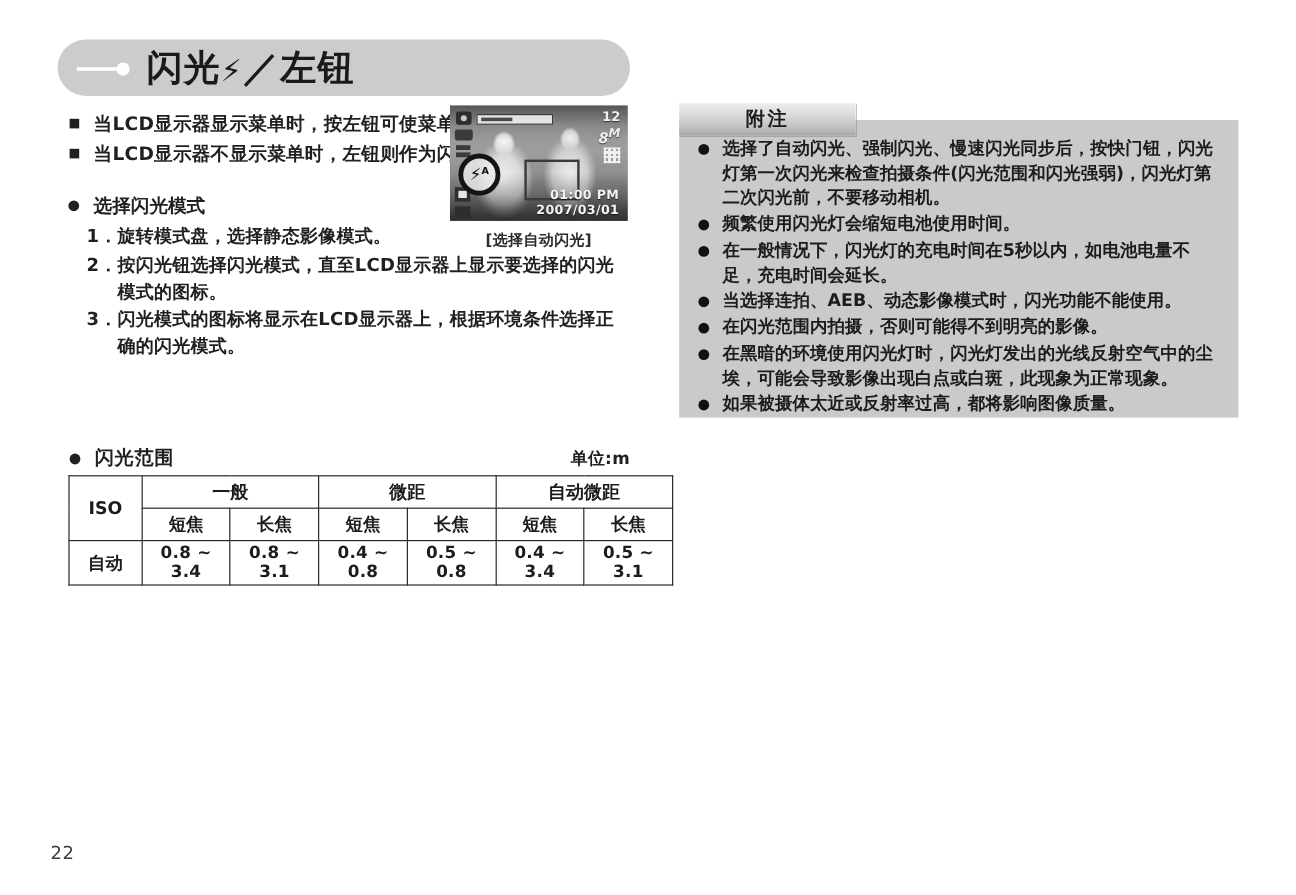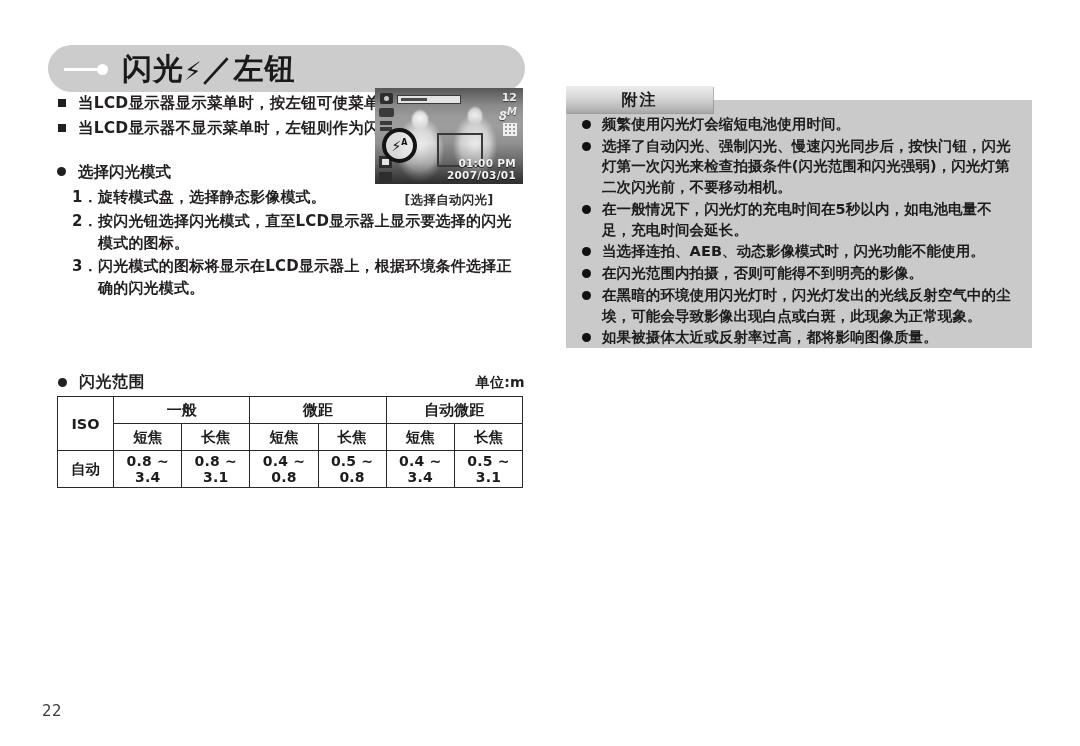--- a/index.html
+++ b/index.html
@@ -13,21 +13,21 @@
     position: relative;
     font-family: "DejaVu Sans", "Liberation Sans", sans-serif;
     color: #231f20;
     overflow: hidden;
   }
 
   
   .header-banner {
     position: absolute;
     left: 48px;
-    top: 45px;
+    top: 33px;
     width: 477px;
     height: 47px;
     background: #cccccc;
     border-radius: 24px;
   }
   .header-lead {
     position: absolute;
     left: 16px;
     top: 50%;
     transform: translateY(-50%);
@@ -371,21 +371,21 @@
     left: 57px;
     top: 0;
     width: 468px;
     height: 400px;
     pointer-events: none;
   }
   .range-table {
     position: absolute;
     left: 57px;
     top: 396px;
-    width: 466px;
+    width: 504px;
     border-collapse: collapse;
     table-layout: fixed;
   }
   .range-table td, .range-table th {
     border: 1.3px solid #2a2a2a;
     text-align: center;
     font-size: 14.5px;
     font-weight: 600;
     color: #1c1c1c;
     padding: 2px 0;
@@ -480,25 +480,25 @@
       <span class="bolt-a">⚡<sup>A</sup></span>
     </span>
   </div>
   <div class="lcd-caption">[选择自动闪光]</div>
 </div>
 
 <div class="notes-panel">
   <div class="notes-list">
     <div class="note-item">
       <span class="bullet"></span>
+      <span>选择了自动闪光、强制闪光、慢速闪光同步后，按快门钮，闪光灯第一次闪光来检查拍摄条件(闪光范围和闪光强弱)，闪光灯第二次闪光前，不要移动相机。</span>
+    </div>
+    <div class="note-item">
+      <span class="bullet"></span>
       <span>频繁使用闪光灯会缩短电池使用时间。</span>
-    </div>
-    <div class="note-item">
-      <span class="bullet"></span>
-      <span>选择了自动闪光、强制闪光、慢速闪光同步后，按快门钮，闪光灯第一次闪光来检查拍摄条件(闪光范围和闪光强弱)，闪光灯第二次闪光前，不要移动相机。</span>
     </div>
     <div class="note-item">
       <span class="bullet"></span>
       <span>在一般情况下，闪光灯的充电时间在5秒以内，如电池电量不足，充电时间会延长。</span>
     </div>
     <div class="note-item">
       <span class="bullet"></span>
       <span>当选择连拍、AEB、动态影像模式时，闪光功能不能使用。</span>
     </div>
     <div class="note-item">

